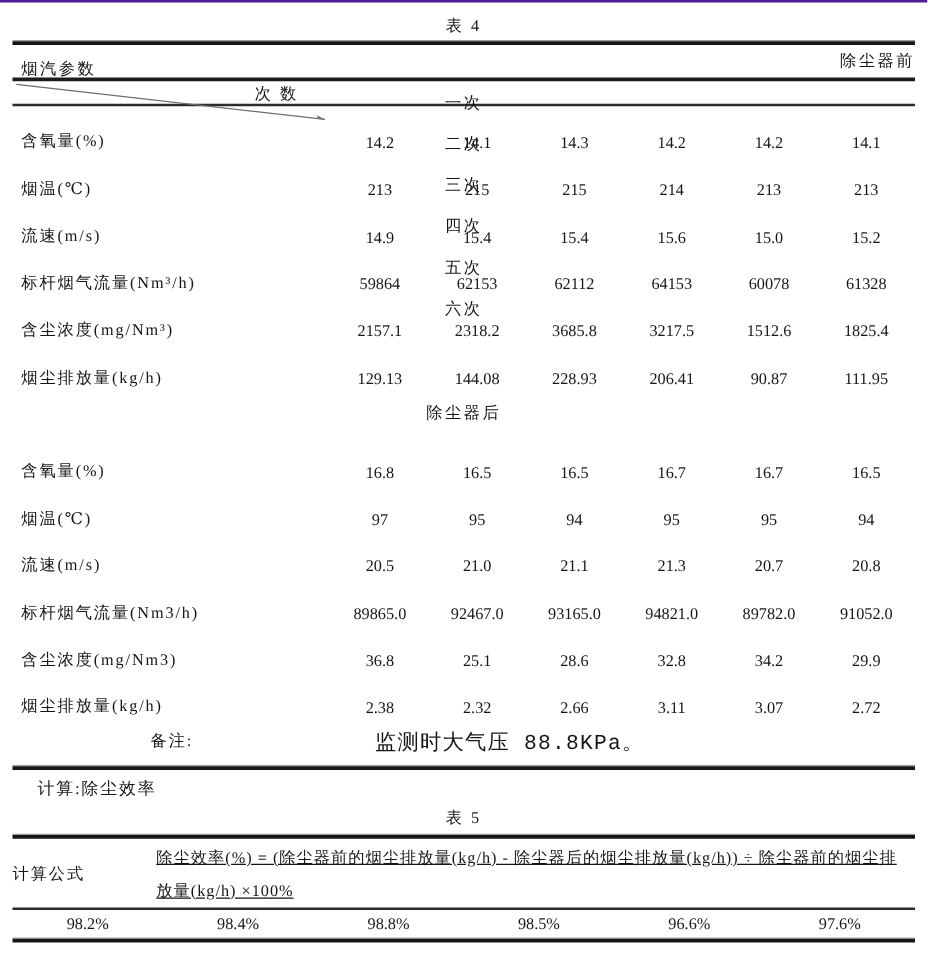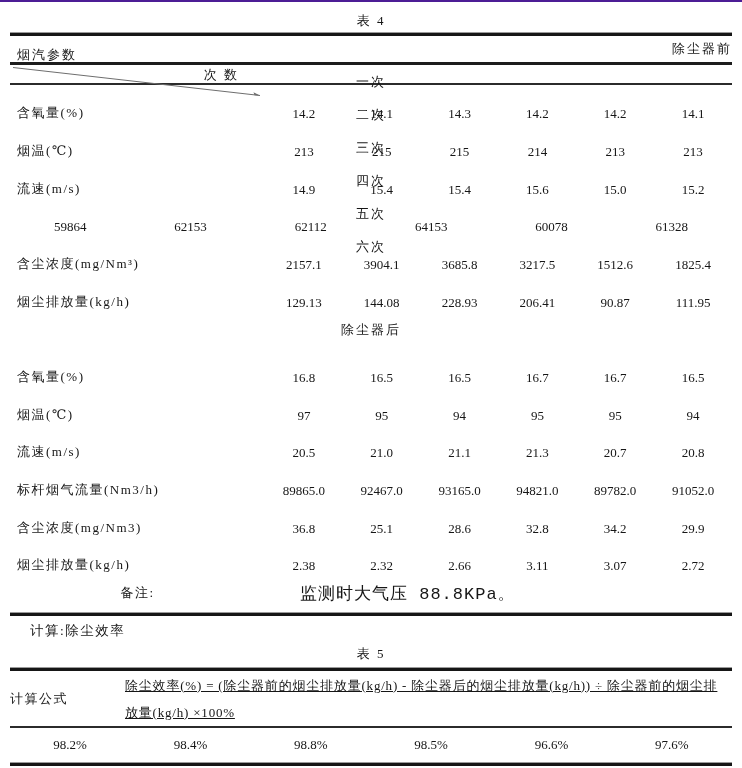--- a/index.html
+++ b/index.html
@@ -35,21 +35,21 @@
   .remark-row{height:37.7px;display:flex;align-items:center;gap:15px;}
   .remark-label{width:255px;flex:none;text-align:center;font-size:13px;letter-spacing:1.5px;}
   .remark-text{flex:1;padding-left:20px;font-size:17px;letter-spacing:1px;font-family:Liberation Mono, monospace;}
   
   .calc-heading{height:26px;line-height:30px;padding-left:20px;font-size:13.5px;letter-spacing:1.5px;}
   .t5-title{height:25px;line-height:24px;text-align:center;font-size:13px;letter-spacing:2px;}
   
   .formula-row{height:55px;display:flex;align-items:center;}
   .t5-label{width:115px;flex:none;text-align:left;font-size:13px;letter-spacing:1.5px;}
   .t5-formula{flex:1;box-sizing:border-box;padding-right:6px;font-size:13px;line-height:27px;letter-spacing:0.8px;text-decoration:underline;}
-  .t5-values{height:34px;display:flex;align-items:center;}
+  .t5-values{height:22px;display:flex;align-items:center;}
   .t5-val{flex:1;text-align:center;font-size:13px;}
 </style>
 </head>
 <body>
 
 <div class="page">
 
   <div class="t4-title">表 4</div>
   <div class="rule heavy"></div>
   <div class="section-head">除尘器前</div>
@@ -94,31 +94,32 @@
   <div class="t4-row">
     <div class="label-cell">流速(m/s)</div>
     <div class="val">14.9</div>
     <div class="val">15.4</div>
     <div class="val">15.4</div>
     <div class="val">15.6</div>
     <div class="val">15.0</div>
     <div class="val">15.2</div>
   </div>
   <div class="t4-row">
+    <div class="label-cell">标杆烟气流量(Nm³/h)</div>
     <div class="val">59864</div>
     <div class="val">62153</div>
     <div class="val">62112</div>
     <div class="val">64153</div>
     <div class="val">60078</div>
     <div class="val">61328</div>
   </div>
   <div class="t4-row">
     <div class="label-cell">含尘浓度(mg/Nm³)</div>
     <div class="val">2157.1</div>
-    <div class="val">3904.1</div>
+    <div class="val">2318.2</div>
     <div class="val">3685.8</div>
     <div class="val">3217.5</div>
     <div class="val">1512.6</div>
     <div class="val">1825.4</div>
   </div>
   <div class="t4-row">
     <div class="label-cell">烟尘排放量(kg/h)</div>
     <div class="val">129.13</div>
     <div class="val">144.08</div>
     <div class="val">228.93</div>

